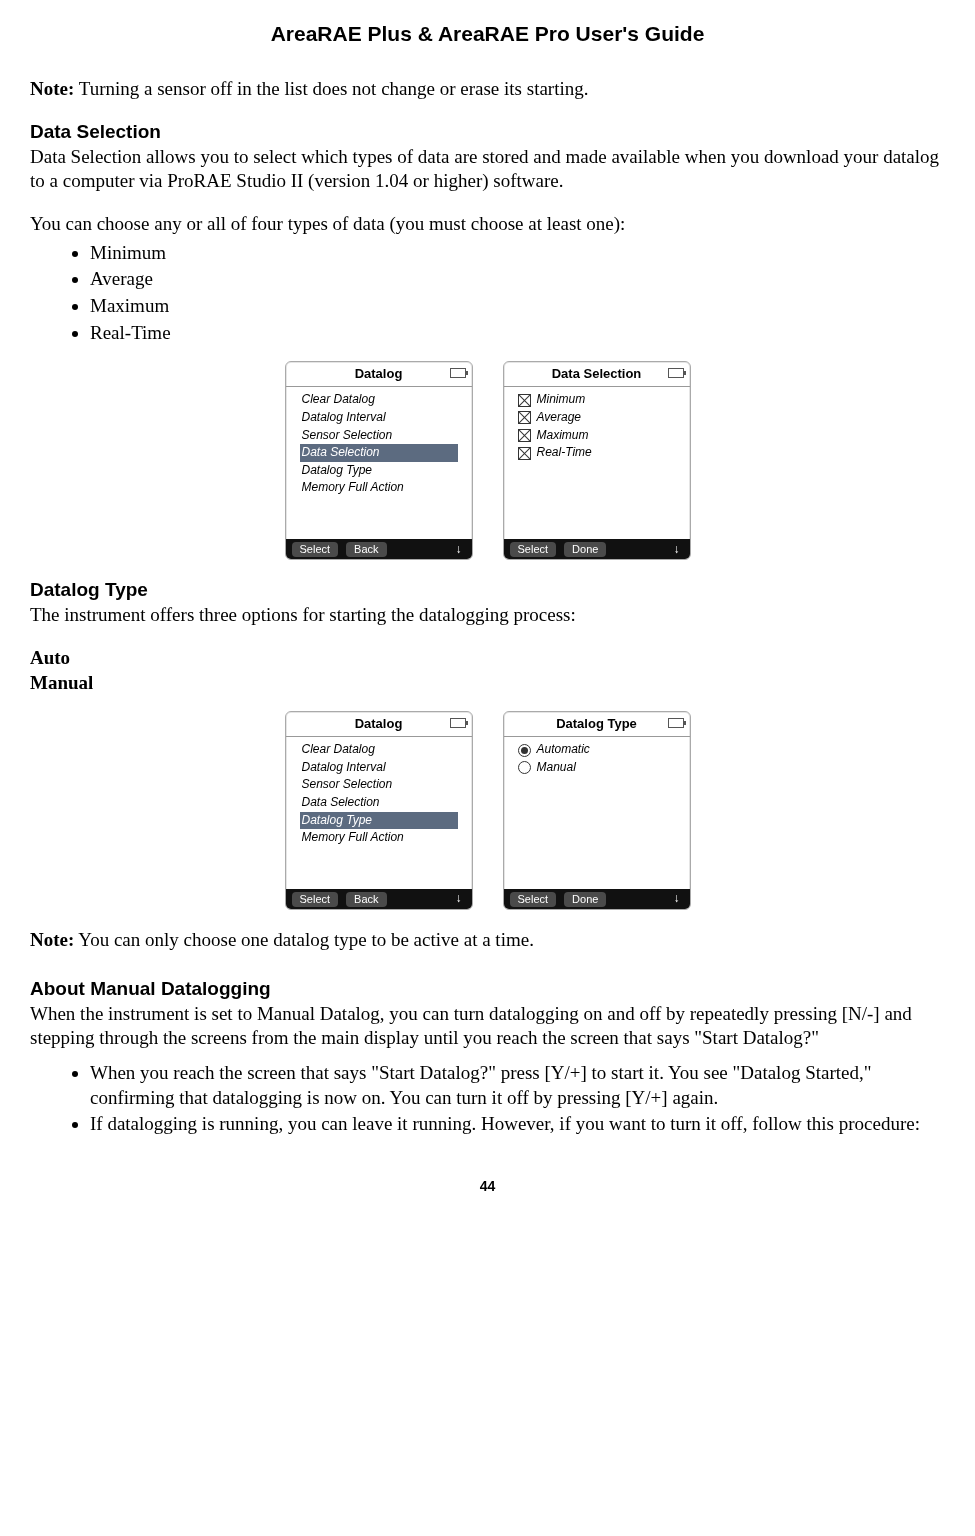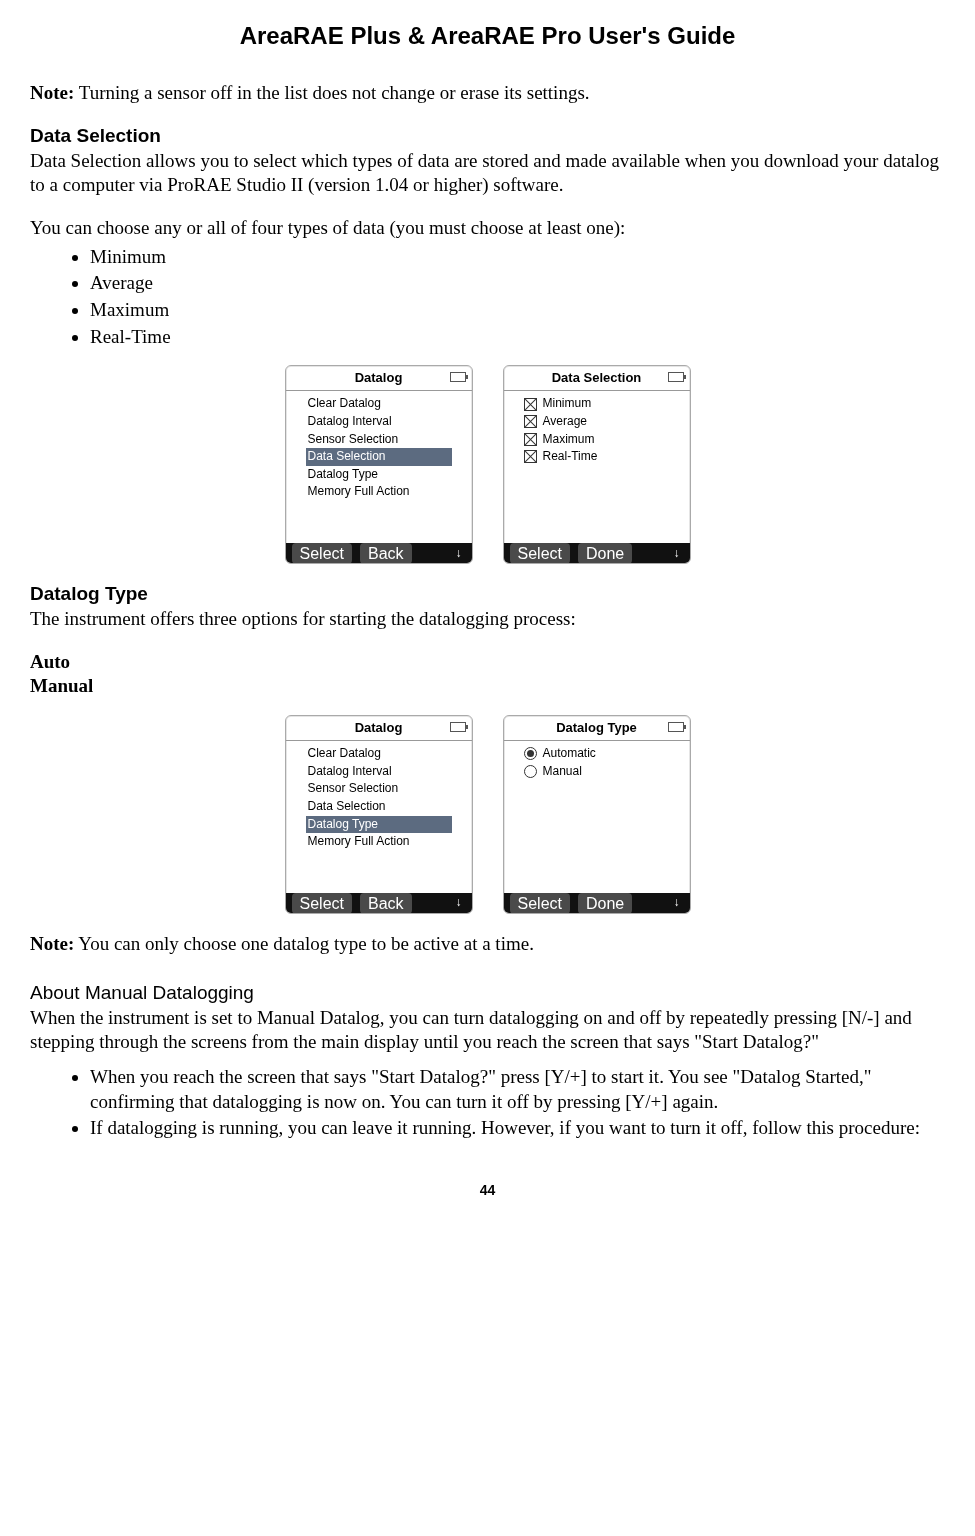--- a/index.html
+++ b/index.html
@@ -9,33 +9,33 @@
     background: #fff;
     margin: 0;
     padding: 20px 30px 0 30px;
     width: 975px;
     box-sizing: border-box;
     line-height: 1.3;
   }
   .doc-title {
     font-family: Arial, Helvetica, sans-serif;
     font-weight: bold;
-    font-size: 24px;
+    font-size: 21px;
     text-align: center;
     margin: 0 0 30px 0;
   }
   .section-heading {
     font-family: Arial, Helvetica, sans-serif;
     font-weight: bold;
     font-size: 19px;
     margin: 18px 0 0 0;
   }
   .subsection-heading {
     font-family: Arial, Helvetica, sans-serif;
-    font-weight: normal;
+    font-weight: bold;
     font-size: 19px;
     margin: 24px 0 0 0;
   }
   p { margin: 0; }
   .para-gap { margin-top: 18px; }
   ul.bullets {
     margin: 4px 0 4px 30px;
     padding-left: 30px;
   }
   ul.bullets li { margin: 2px 0; }
@@ -92,21 +92,22 @@
     content: "";
     position: absolute;
     right: -3px;
     top: 2px;
     width: 2px;
     height: 4px;
     background: #555;
   }
   .device-body {
     height: 144px;
-    padding: 4px 20px;
+    padding: 4px 14px;
+    font-style: italic;
   }
   .menu-item {
     padding: 1px 2px;
     white-space: nowrap;
   }
   .menu-item.selected {
     background: #5c6b80;
     color: #fff;
   }
   .check-row, .radio-row {
@@ -156,39 +157,39 @@
     height: 20px;
     background: #111;
     display: flex;
     align-items: center;
     gap: 8px;
     padding: 0 6px;
   }
   .soft-btn {
     background: #4a4a4a;
     color: #fff;
-    font-size: 16px;
+    font-size: 11px;
     border-radius: 4px;
     padding: 1px 8px;
     line-height: 1.2;
   }
   .spacer { flex: 1; }
   .arrow-down {
     color: #fff;
     font-size: 12px;
     padding-right: 4px;
   }
 </style>
 </head>
 <body>
 
 <h1 class="doc-title">AreaRAE Plus &amp; AreaRAE Pro User's Guide</h1>
 
 <p>
-  <span class="bold">Note:</span><span> Turning a sensor off in the list does not change or erase its settings.</span>
+  <span class="bold">Note:</span><span> Turning a sensor off in the list does not change or erase its starting.</span>
 </p>
 
 <h2 class="section-heading">Data Selection</h2>
 <p>Data Selection allows you to select which types of data are stored and made available when you download your datalog to a computer via ProRAE Studio II (version 1.04 or higher) software.</p>
 <p class="para-gap">You can choose any or all of four types of data (you must choose at least one):</p>
 
 <ul class="bullets">
   <li>Minimum</li>
   <li>Average</li>
   <li>Maximum</li>

